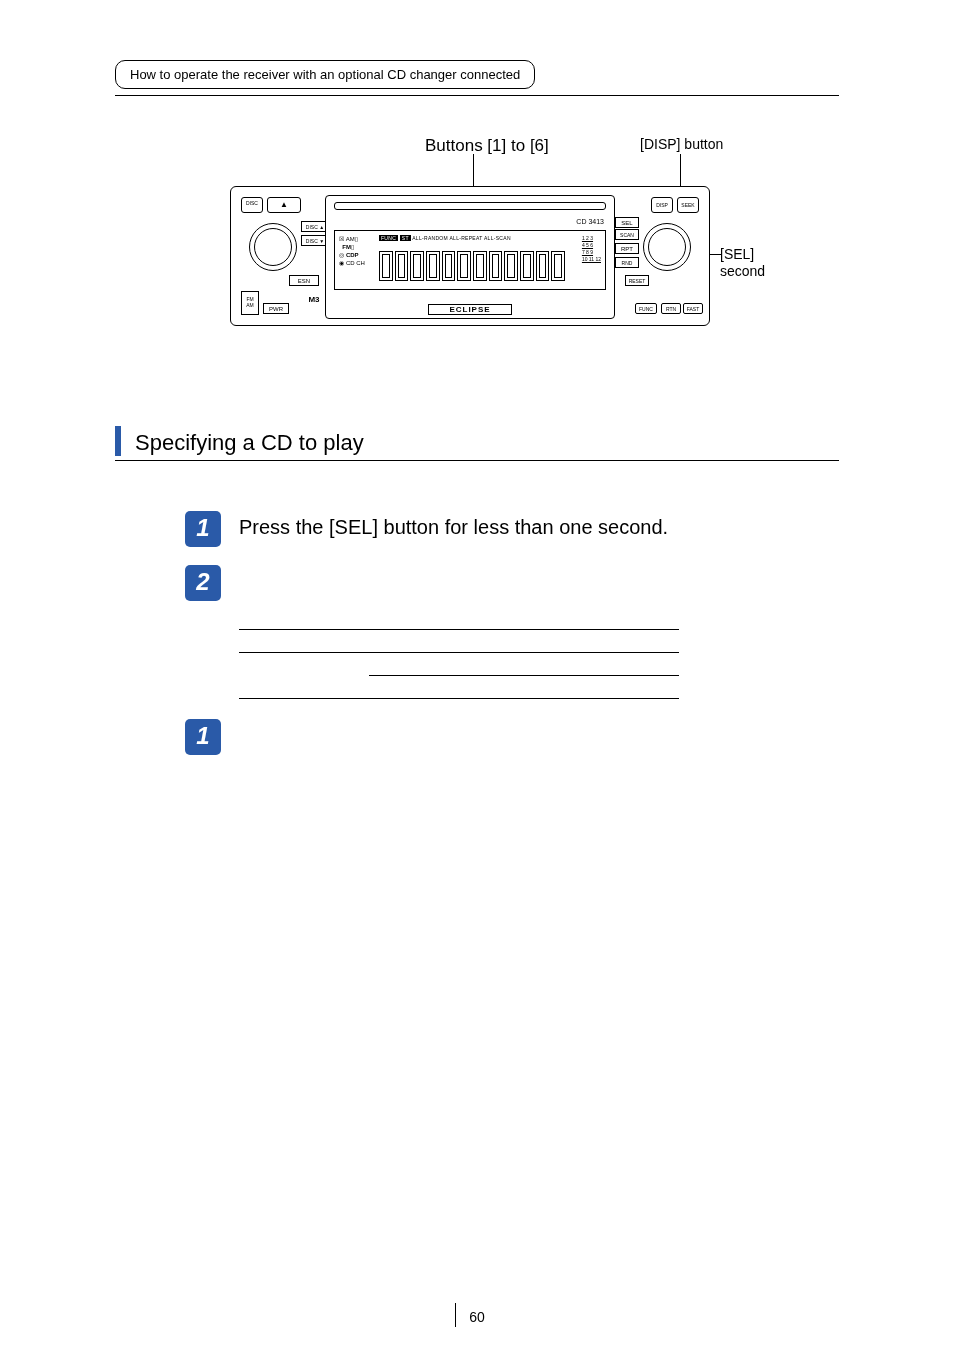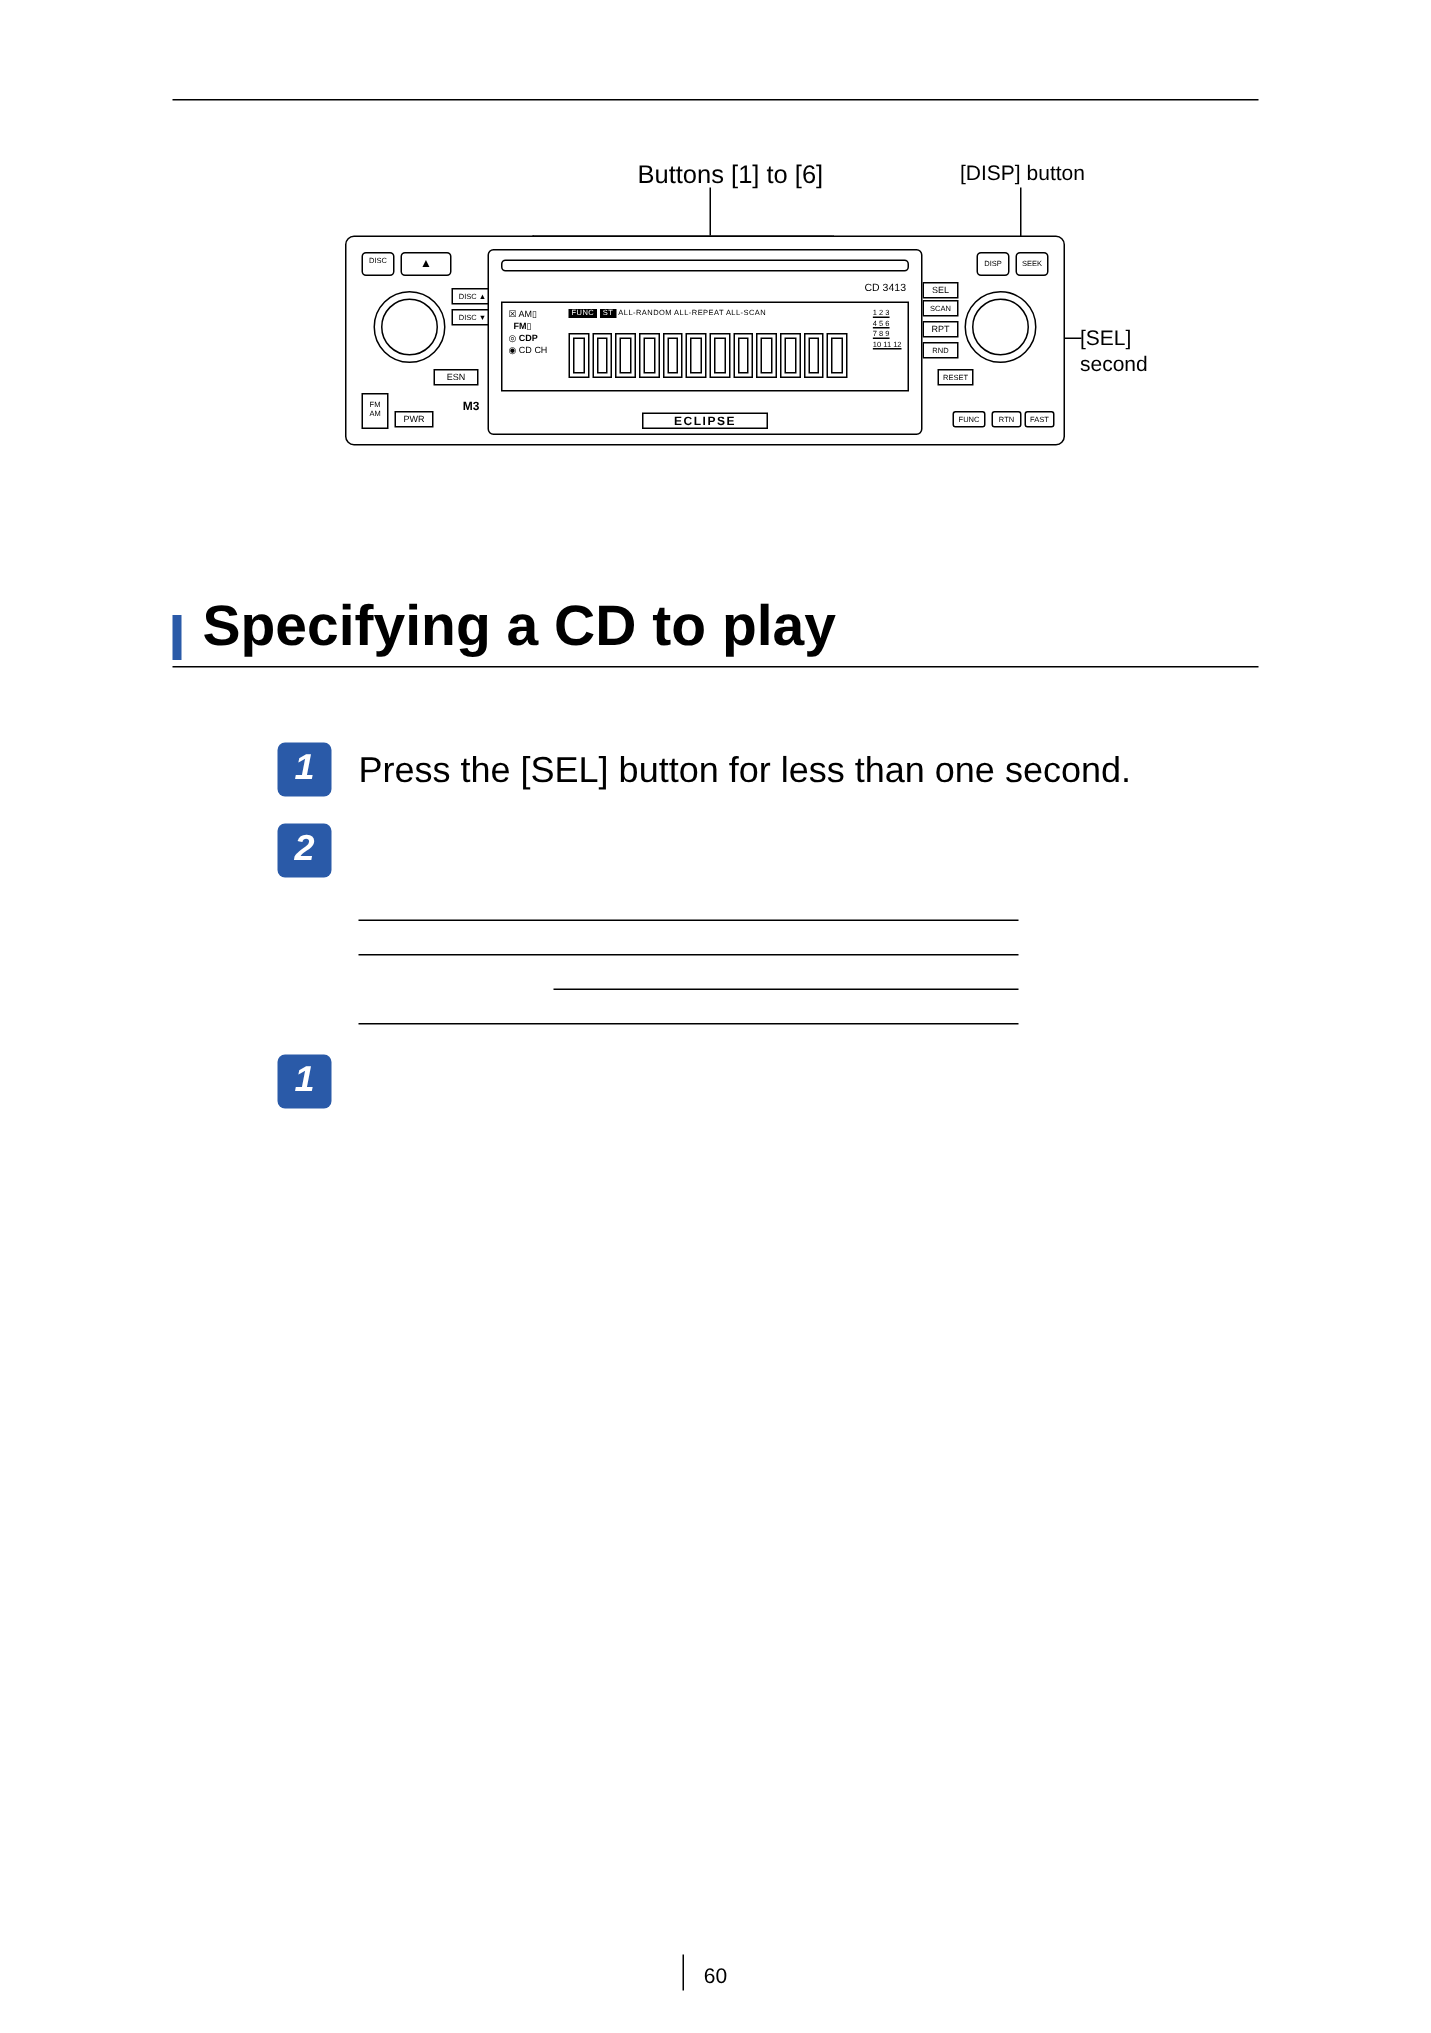--- a/index.html
+++ b/index.html
@@ -261,22 +261,22 @@
     margin-top: 30px;
     padding-bottom: 4px;
   }
   .heading-bar {
     width: 6px;
     height: 30px;
     background: #2a5aa8;
     margin-right: 14px;
   }
   .heading-text {
-    font-size: 38px;
-    font-weight: bold;
+    font-size: 22px;
+    font-weight: normal;
   }
   .step-row {
     display: flex;
     align-items: flex-start;
     margin-top: 30px;
     margin-left: 70px;
   }
   .step-badge {
     width: 36px;
     height: 36px;
@@ -285,21 +285,21 @@
     color: #fff;
     font-size: 24px;
     font-weight: bold;
     font-style: italic;
     text-align: center;
     line-height: 34px;
     flex-shrink: 0;
     margin-right: 18px;
   }
   .step-text {
-    font-size: 24px;
+    font-size: 20px;
     padding-top: 5px;
   }
   .hidden-lines {
     margin-left: 124px;
     margin-top: 28px;
   }
   .hidden-line {
     border-top: 1px solid #000;
     margin-top: 22px;
   }
@@ -322,20 +322,21 @@
     width: 1px;
     height: 24px;
     background: #000;
     transform: translateX(-22px);
   }
 </style>
 </head>
 <body>
 
 <div class="page">
+  <div class="breadcrumb-tab">How to operate the receiver with an optional CD changer connected</div>
   <hr class="hr-top">
 
   <div class="diagram-area">
     <div class="callout-top-left">Buttons [1] to [6]</div>
     <div class="callout-top-right">[DISP] button</div>
     <div class="callout-right">
       <span>[SEL]</span><br>
       <span>second</span>
     </div>
 

